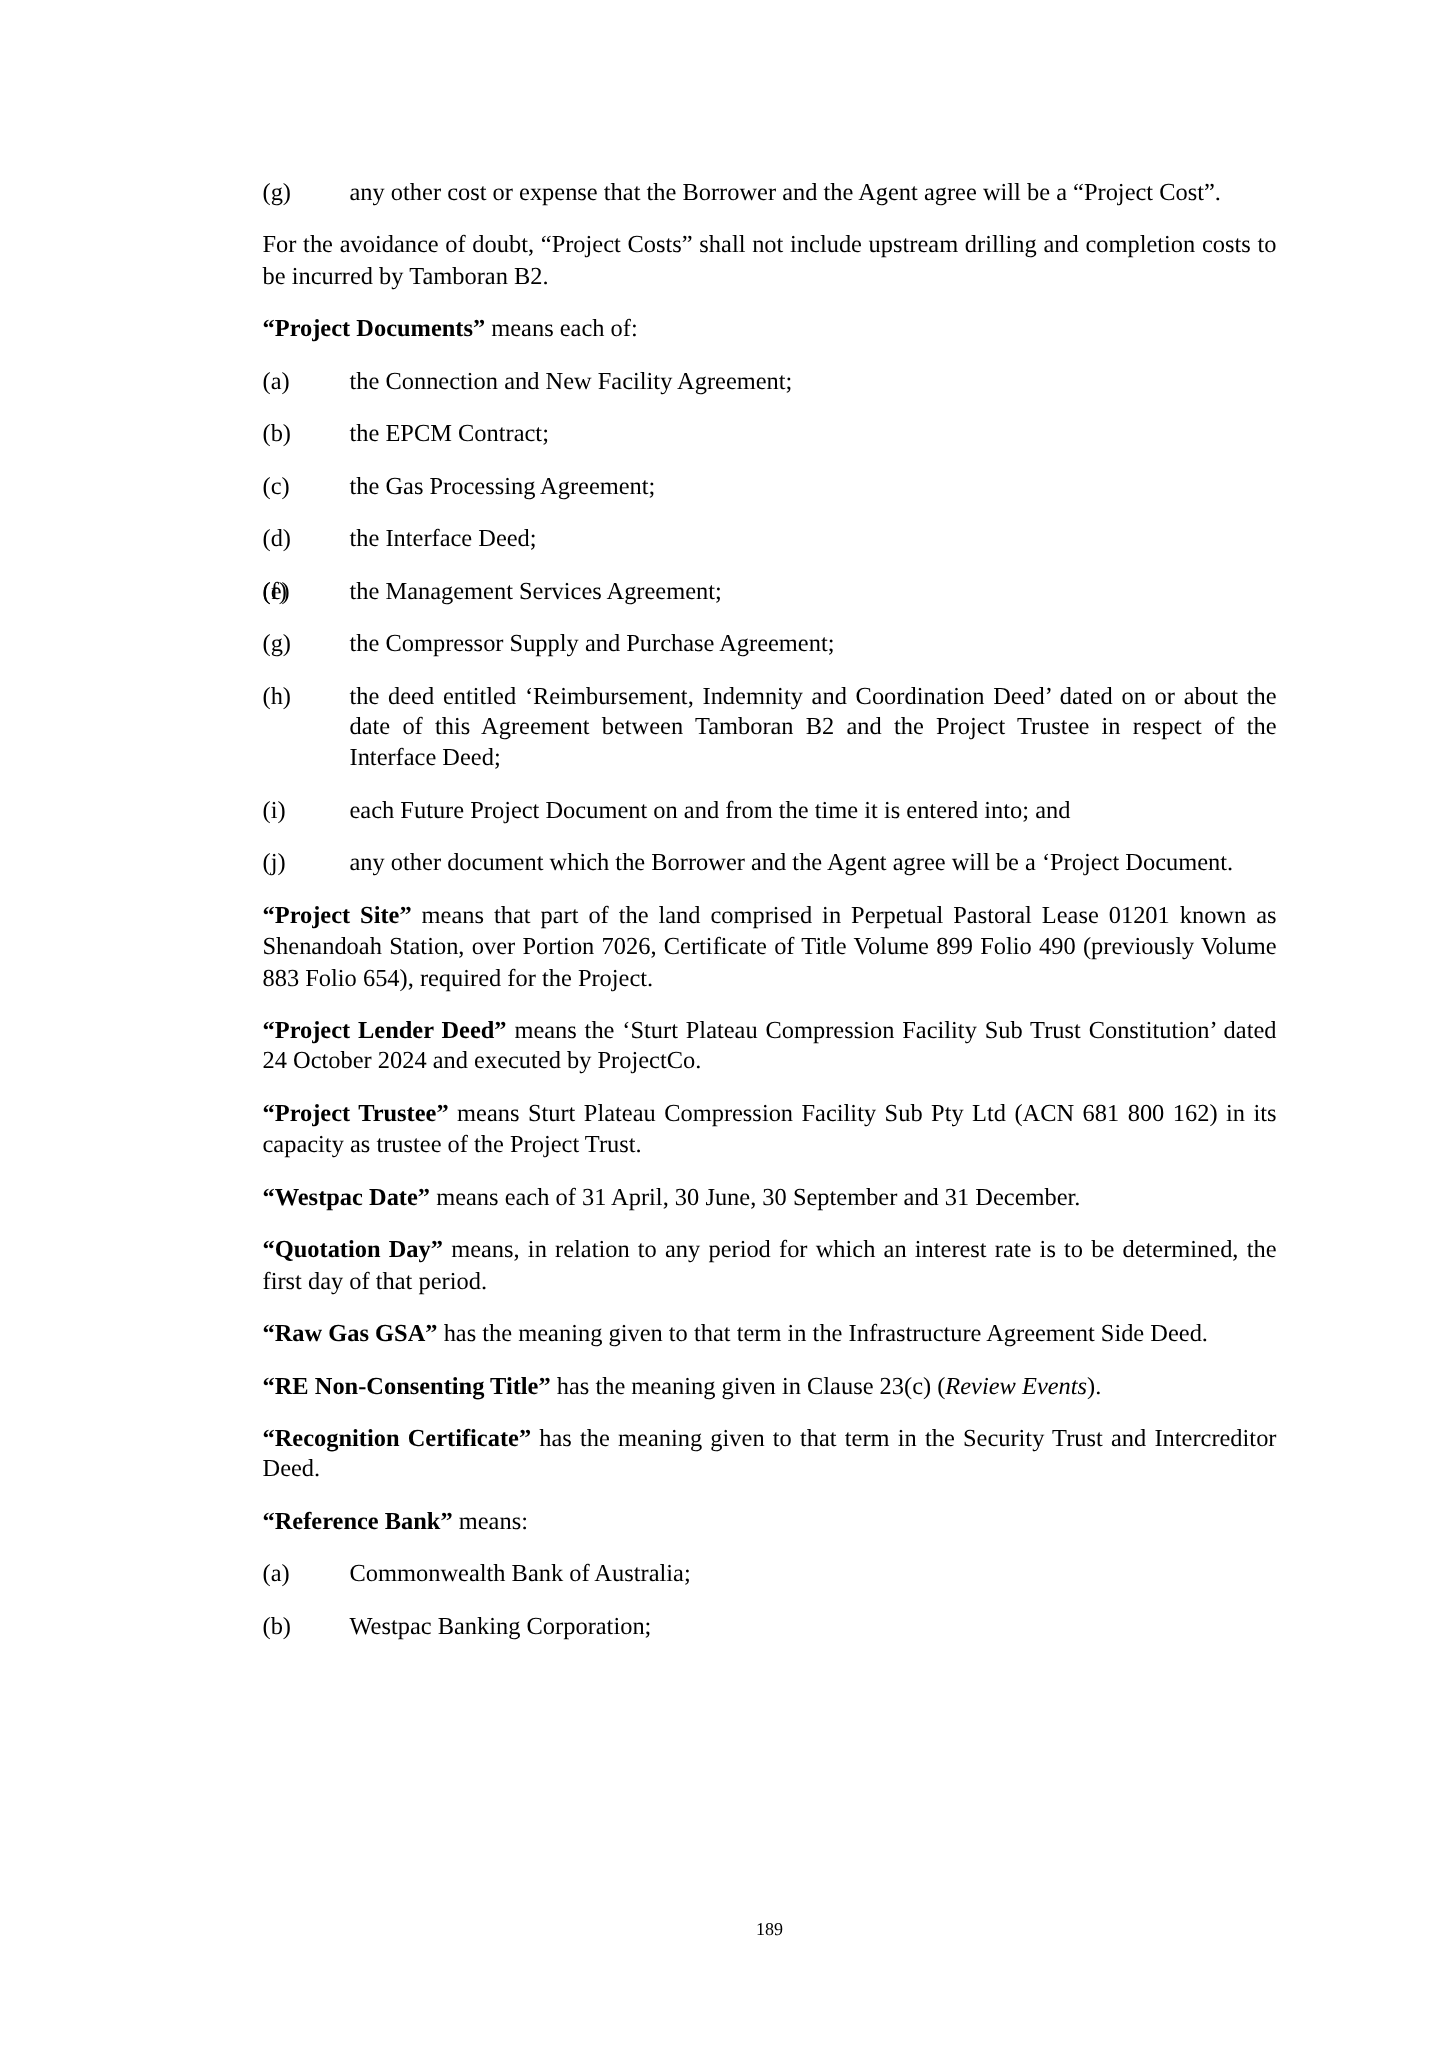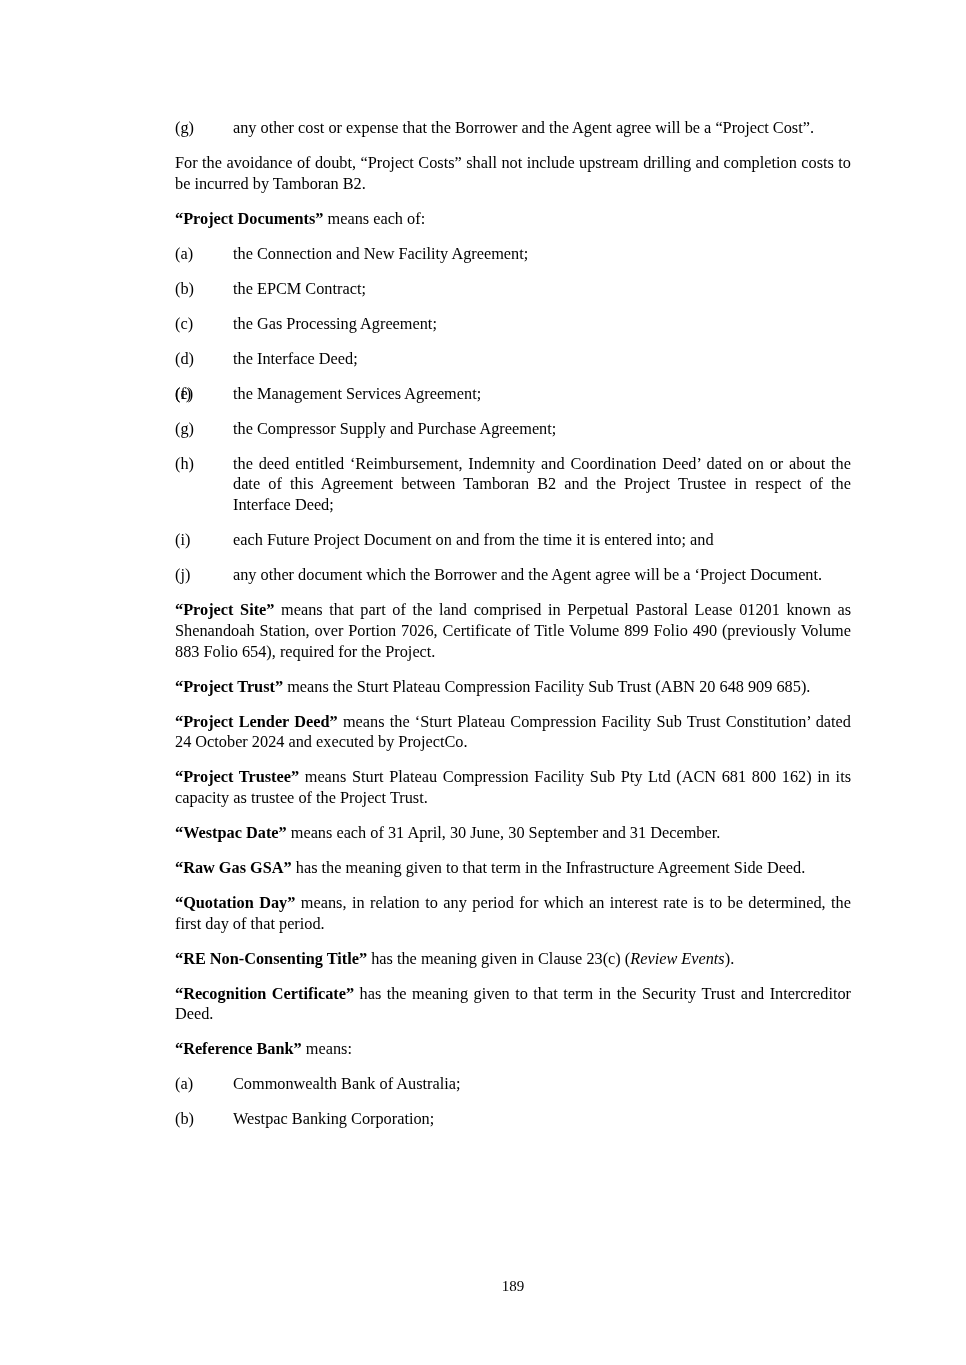--- a/index.html
+++ b/index.html
@@ -48,21 +48,21 @@
   .ital {
     font-style: italic;
     margin-top: 11px;
   }
   .pageno {
     position: absolute;
     left: 175px;
     top: 1276px;
     width: 676px;
     text-align: center;
-    font-size: 15px;
+    font-size: 12px;
     line-height: 20.7px;
   }
 </style>
 </head>
 <body>
 
 <div class="page">
   <div class="content">
 
     <div class="block hang">
@@ -113,36 +113,33 @@
     </div>
     <div class="block hang">
       <span class="lbl">(j)</span>
       <span>any other document which the Borrower and the Agent agree will be a ‘Project Document.</span>
     </div>
 
     <div class="block">
       <span class="term">“Project Site”</span><span> means that part of the land comprised in Perpetual Pastoral Lease 01201 known as Shenandoah Station, over Portion 7026, Certificate of Title Volume 899 Folio 490 (previously Volume 883 Folio 654), required for the Project.</span>
     </div>
     <div class="block">
-      <span class="term">“Project Trust”</span><span> means the Sturt Plateau Compression Facility Sub Trust (ABN 20 648 909 685).</span>
-    </div>
-    <div class="block">
       <span class="term">“Project Lender Deed”</span><span> means the ‘Sturt Plateau Compression Facility Sub Trust Constitution’ dated 24 October 2024 and executed by ProjectCo.</span>
     </div>
     <div class="block">
       <span class="term">“Project Trustee”</span><span> means Sturt Plateau Compression Facility Sub Pty Ltd (ACN 681 800 162) in its capacity as trustee of the Project Trust.</span>
     </div>
     <div class="block">
       <span class="term">“Westpac Date”</span><span> means each of 31 April, 30 June, 30 September and 31 December.</span>
     </div>
     <div class="block">
-      <span class="term">“Raw Gas GSA”</span><span> has the meaning given to that term in the Infrastructure Agreement Side Deed.</span>
+      <span class="term">“Quotation Day”</span><span> means, in relation to any period for which an interest rate is to be determined, the first day of that period.</span>
     </div>
     <div class="block">
-      <span class="term">“Quotation Day”</span><span> means, in relation to any period for which an interest rate is to be determined, the first day of that period.</span>
+      <span class="term">“Raw Gas GSA”</span><span> has the meaning given to that term in the Infrastructure Agreement Side Deed.</span>
     </div>
     <div class="block">
       <span class="term">“RE Non-Consenting Title”</span><span> has the meaning given in Clause 23(c) (</span><span class="ital">Review Events</span><span>).</span>
     </div>
     <div class="block">
       <span class="term">“Recognition Certificate”</span><span> has the meaning given to that term in the Security Trust and Intercreditor Deed.</span>
     </div>
     <div class="block">
       <span class="term">“Reference Bank”</span><span> means:</span>
     </div>

